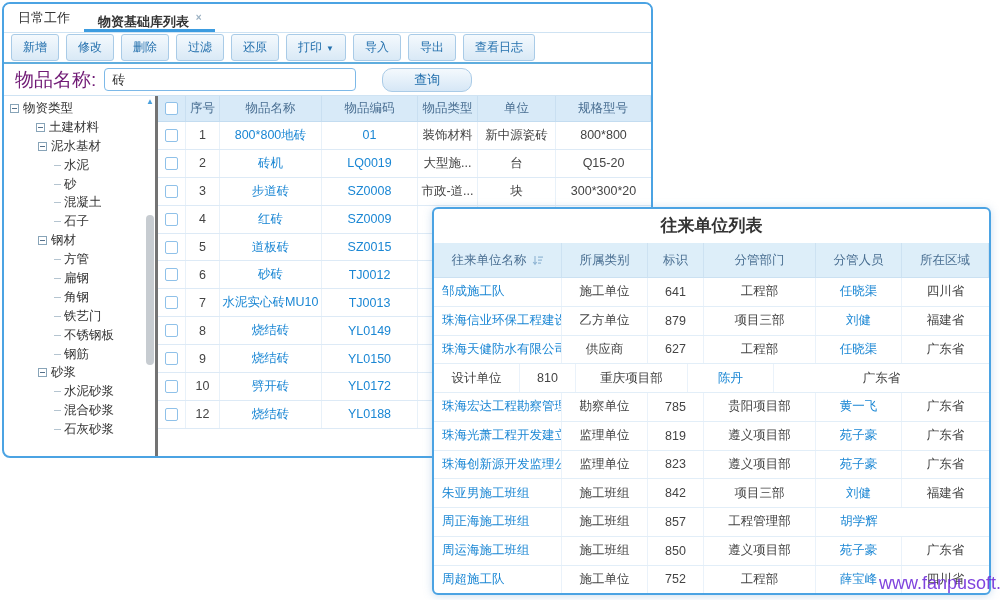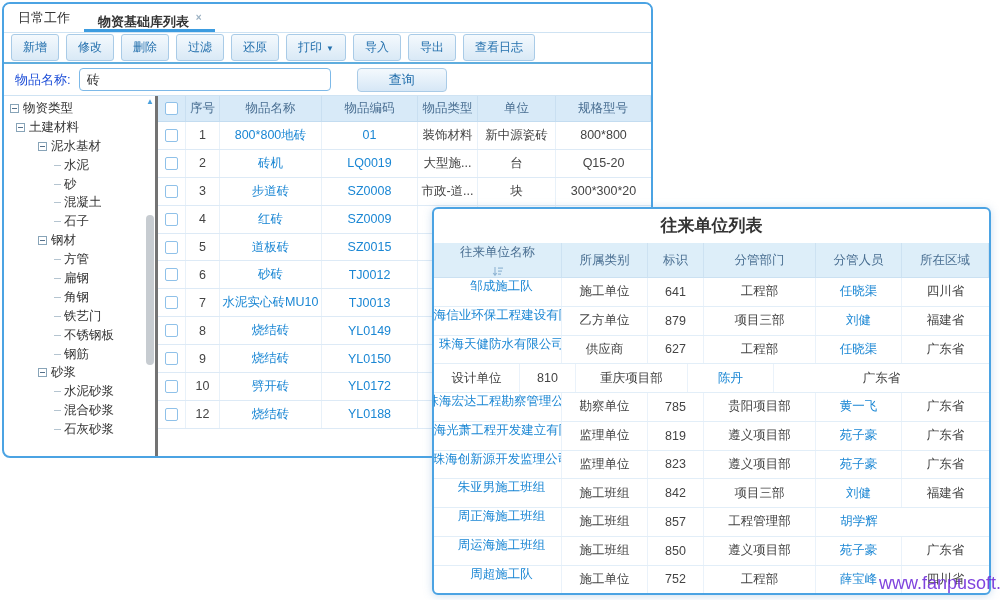--- a/index.html
+++ b/index.html
@@ -12,32 +12,32 @@
   .tabbar { height:29px; display:flex; background:#fff; border-bottom:1px solid #cfe3f3; }
   .tab { padding:0 14px; line-height:28px; font-size:13px; color:#333; cursor:default; position:relative; }
   .tab.active { font-weight:bold; border-bottom:3px solid #3d9ce0; }
   .tab .close { font-size:10px; color:#9ab0c2; vertical-align:super; margin-left:3px; }
   .toolbar { height:31px; display:flex; gap:7px; align-items:center; padding:0 7px;
              border-bottom:2px solid #5fadde; background:#fff; }
   .tbtn { background:linear-gradient(#f4f9fd,#d9e9f6); border:1px solid #a9cbe7; border-radius:3px;
           color:#2470ad; font-size:12px; padding:4px 11px; cursor:pointer; white-space:nowrap; font-family:inherit; }
   .tbtn .caret { font-size:8px; margin-left:4px; }
   .searchbar { height:32px; display:flex; align-items:center; padding:0 11px; gap:8px; border-bottom:1px solid #cfe3f3; }
-  .searchbar label { font-size:13px; color:#1d4ed8; }
+  .searchbar label { font-size:19px; color:#701a75; }
   .searchbar input { width:252px; height:23px; border:1px solid #7db9e8; border-radius:4px; padding:0 7px;
                      font-size:13px; color:#333; outline:none; font-family:inherit; }
   .qbtn { margin-left:18px; width:90px; height:24px; background:linear-gradient(#f4f9fd,#d6e7f6);
-          border:1px solid #a9cbe7; border-radius:4px; color:#2470ad; font-size:13px; cursor:pointer; font-family:inherit; }
+          border:1px solid #a9cbe7; border-radius:10px; color:#2470ad; font-size:13px; cursor:pointer; font-family:inherit; }
 
   .content { display:flex; height:360px; }
 
   
   .tree { width:154px; border-right:3px solid #737373; position:relative; padding-top:3px; overflow:hidden; }
   .ti { height:18.9px; display:flex; align-items:center; font-size:12.5px; color:#333; white-space:nowrap; cursor:default; }
-  .l0{padding-left:6px} .l1{padding-left:12px} .l2{padding-left:34px} .l3{padding-left:50px}
+  .l0{padding-left:6px} .l1{padding-left:32px} .l2{padding-left:34px} .l3{padding-left:50px}
   .mb { width:9px; height:9px; border:1px solid #88a4b8; background:#fff; position:relative; margin-right:4px; flex:none; }
   .mb::after { content:""; position:absolute; left:1px; right:1px; top:3px; height:1px; background:#55708a; }
   .dash { width:7px; height:1px; background:#b4c4d0; margin-right:3px; flex:none; }
   .vscroll { position:absolute; top:1px; right:0; width:10px; height:358px; }
   .vscroll .up { position:absolute; top:0; left:0; width:10px; text-align:center; font-size:8px; color:#4aa0dc; }
   .vscroll .thumb { position:absolute; top:118px; left:1px; width:8px; height:150px; background:#c7ccd1; border-radius:4px; }
 
   
   .mtable { flex:1; font-size:12.5px; }
   .mrow { display:flex; height:27.9px; border-bottom:1px solid #ddeaf6; align-items:center; }
@@ -52,21 +52,21 @@
 
   
   .fg-win { position:absolute; left:432px; top:207px; width:559px; height:388px; background:#fff;
             border:2px solid #4ba3e3; border-radius:6px; overflow:hidden; z-index:5;
             box-shadow:0 1px 8px rgba(110,160,205,.35); }
   .fg-title { height:34px; line-height:34px; text-align:center; font-size:17px; font-weight:bold; color:#333; }
   .frow { display:flex; height:28.75px; border-bottom:1px solid #e2eef8; align-items:center; font-size:12.5px; }
   .fhead { background:#ddeef9; color:#4a6f92; height:35px; border-bottom:1px solid #cbe1f2; }
   .fc { height:100%; display:flex; align-items:center; justify-content:center; border-right:1px solid #eaf2fa; overflow:hidden; white-space:nowrap; }
   .fc:last-child { border-right:none; }
-  .f-name{width:128px; justify-content:flex-start; padding-left:8px;flex-direction:column;} .f-cat{width:86px} .f-id{width:56px}
+  .f-name{width:128px; justify-content:flex-start; padding-left:8px;} .f-cat{width:86px} .f-id{width:56px}
   .f-dept{width:112px} .f-person{width:86px} .f-area{flex:1}
   .fhead .fc { border-right:1px solid #cde2f2; }
   .fhead .f-name { justify-content:center; padding-left:0; gap:5px; }
   .sort-icon { display:inline-block; }
 
   
   .wm { position:absolute; right:2px; bottom:6px; z-index:9; opacity:.87; text-align:left; width:125px; }
   .wm-top { display:flex; align-items:center; }
   .wm-logo { width:25px; height:25px; border-radius:50%; background:#d94a30; position:relative; overflow:hidden; flex:none; margin-right:2px; }
   .wm-logo::after { content:""; position:absolute; left:-7px; top:5px; width:26px; height:13px; background:#fff;

